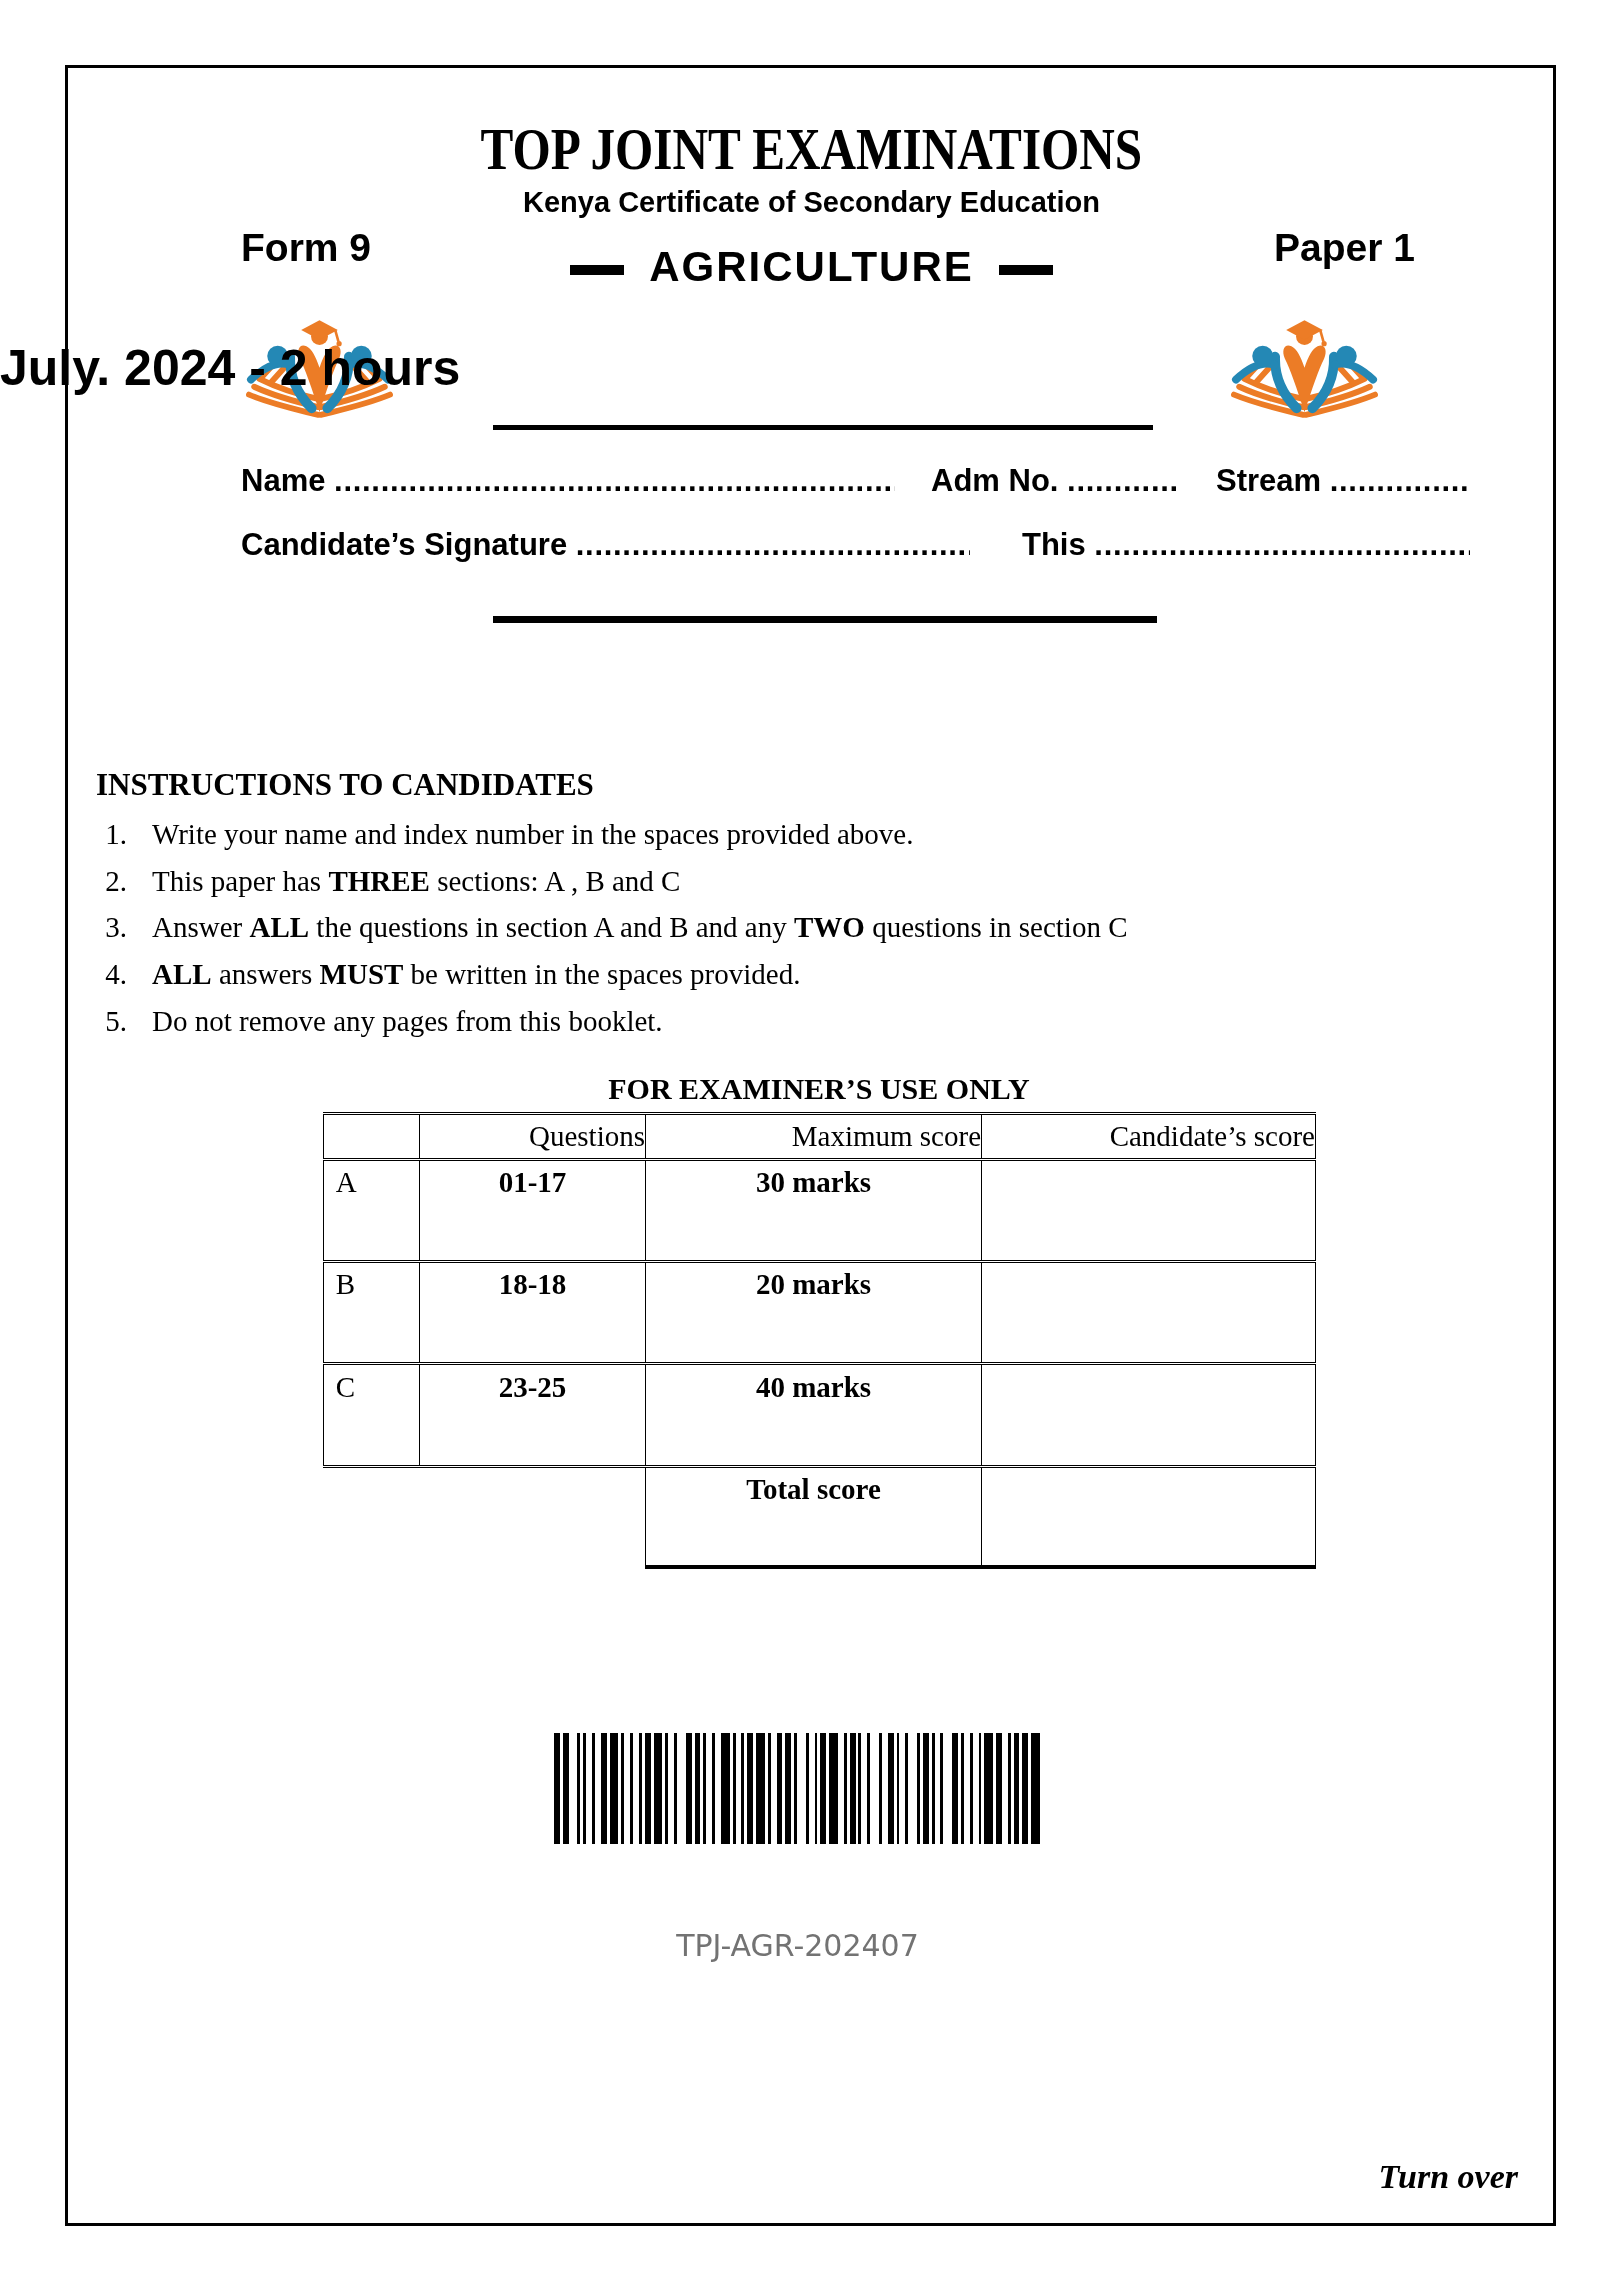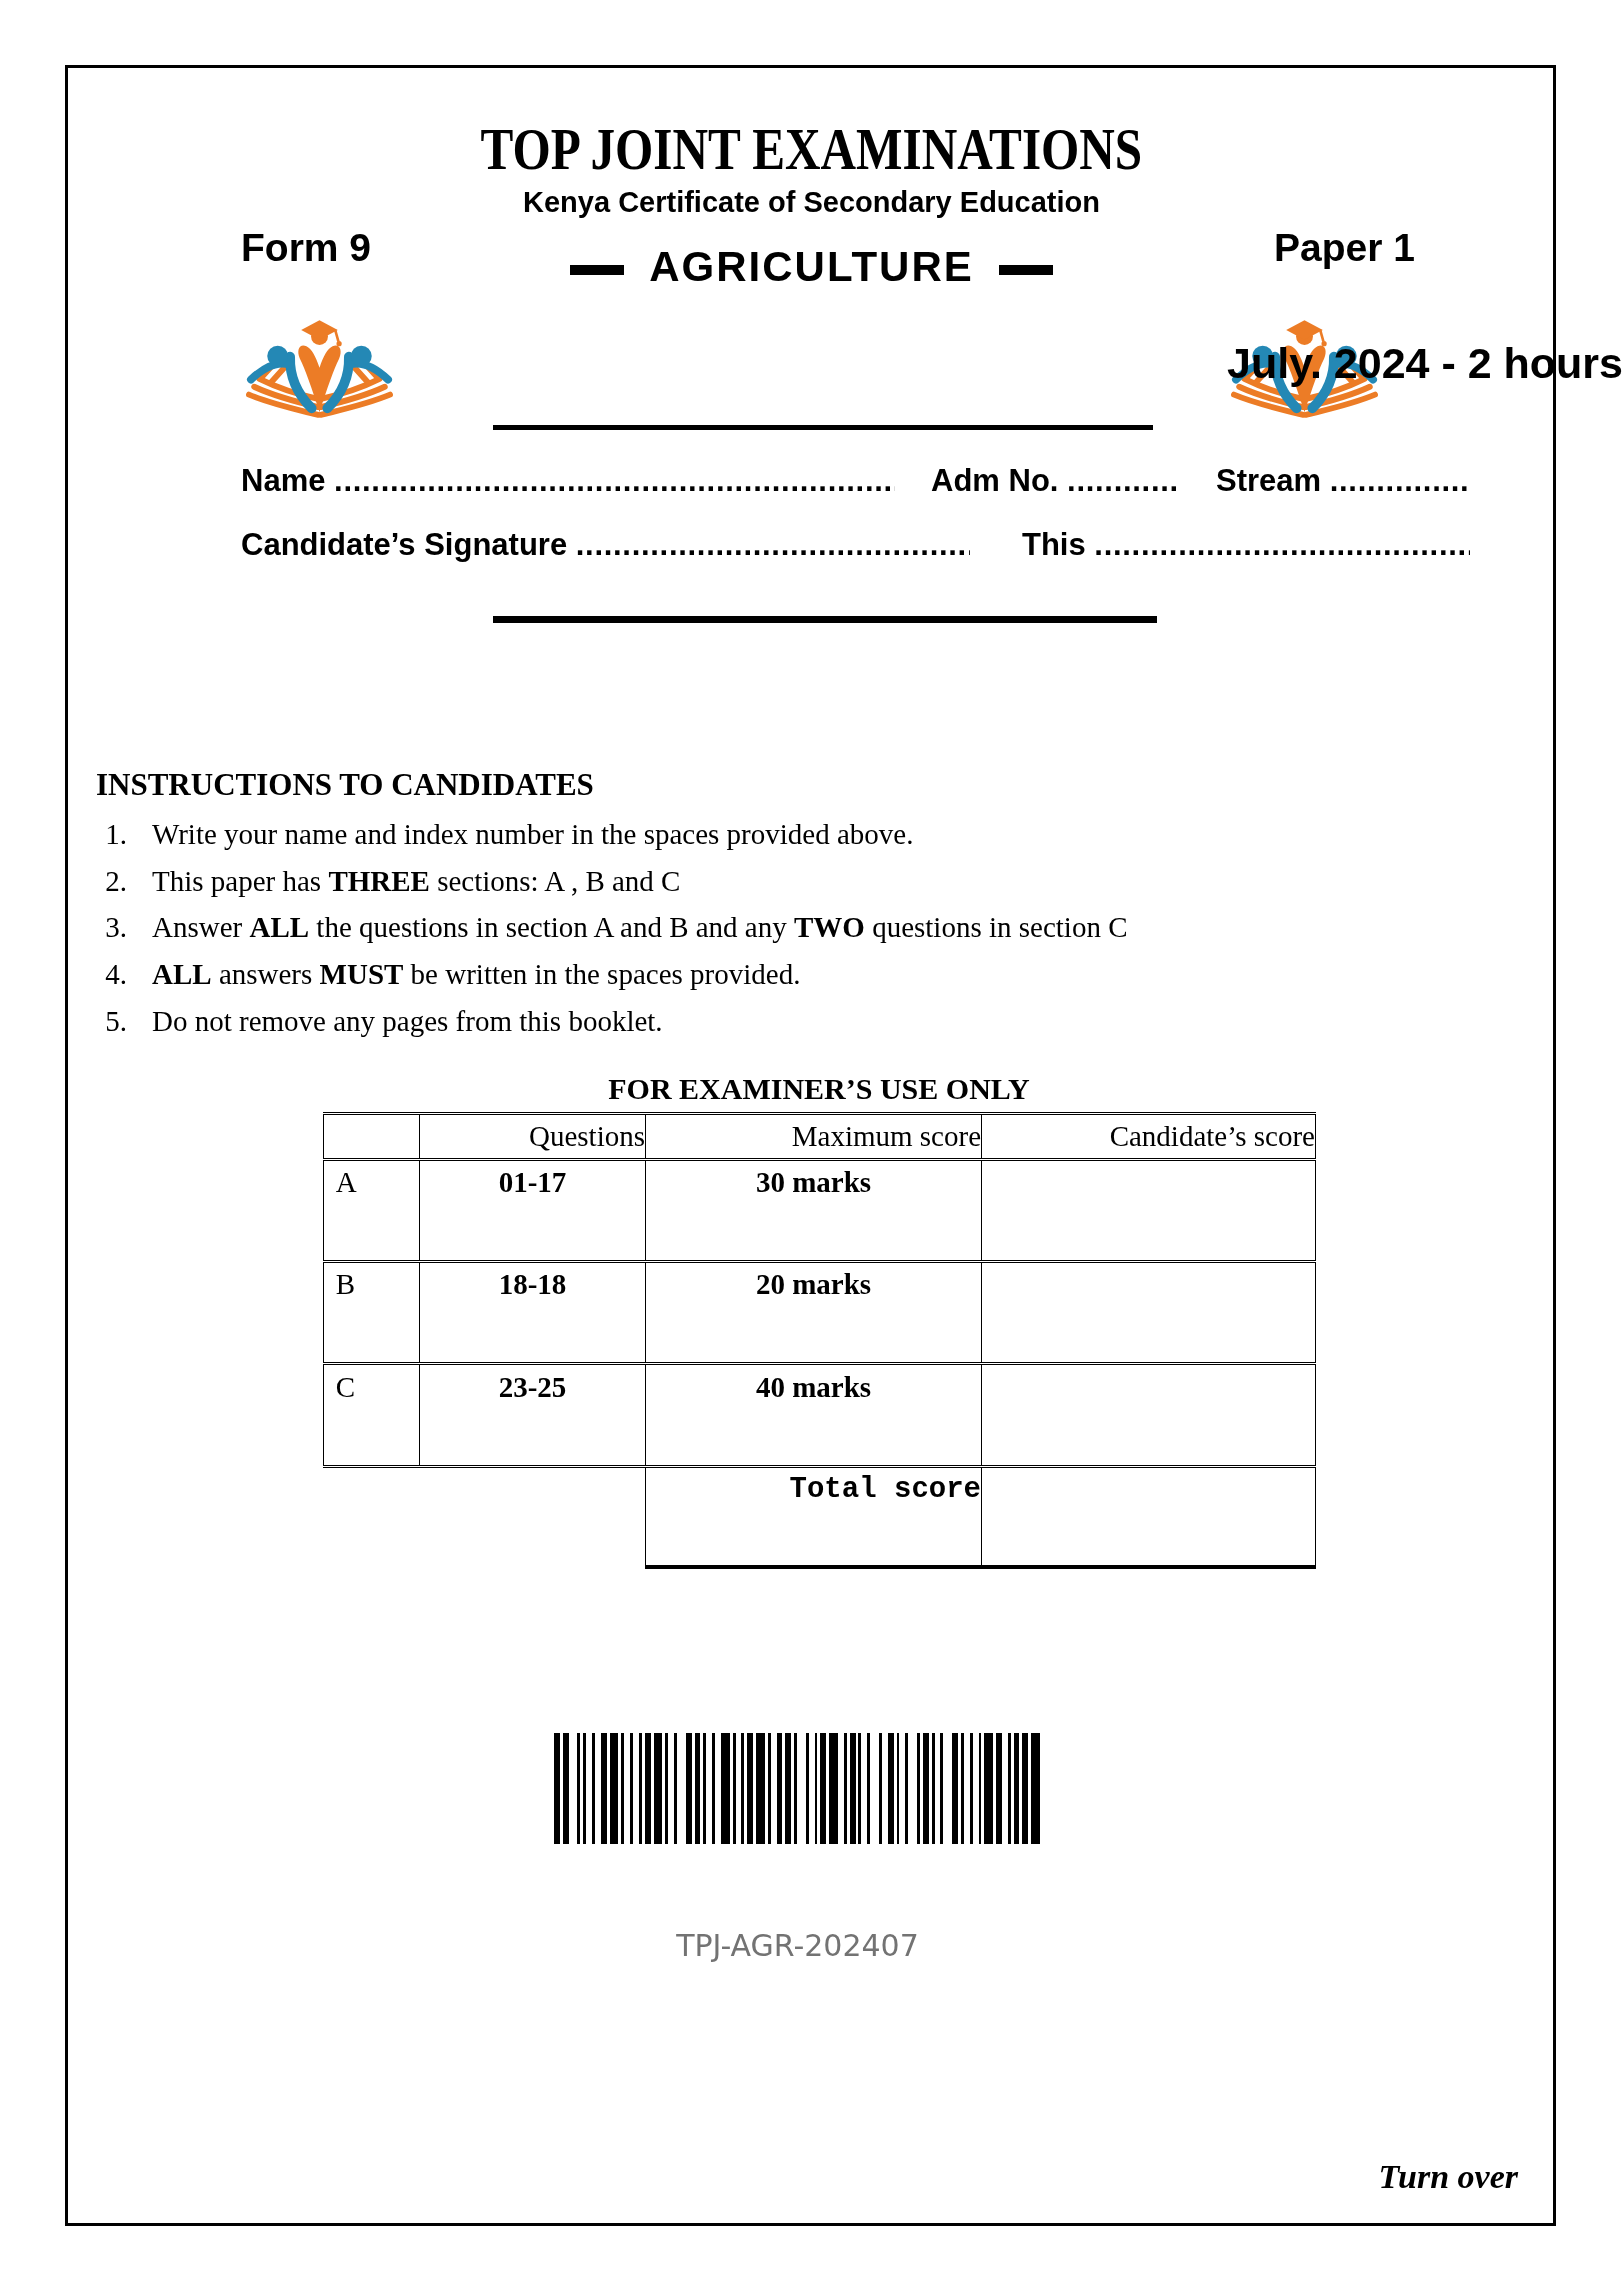--- a/index.html
+++ b/index.html
@@ -18,22 +18,22 @@
   .paper-label{position:absolute;right:208px;top:226px;
                font-family:"Liberation Sans", sans-serif;font-weight:bold;font-size:39px;}
   .subject-row{position:absolute;left:0;right:0;top:243px;display:flex;
                justify-content:center;align-items:center;gap:25px;}
   .subject-row .subject{font-family:"Liberation Sans", sans-serif;font-weight:bold;
                         font-size:42px;letter-spacing:2px;}
   .dash-bar{width:54px;height:9.8px;background:#000;margin-top:6.5px;}
   .logo{position:absolute;width:165px;height:128px;}
   .logo-left{left:237px;top:296px;}
   .logo-right{left:1222px;top:296px;}
-  .date-duration{position:absolute;left:0;right:0;top:339px;text-align:right;
-                 font-family:"Liberation Sans", sans-serif;font-weight:bold;font-size:43px;}
+  .date-duration{position:absolute;left:0;right:0;top:339px;text-align:left;
+                 font-family:"Liberation Sans", sans-serif;font-weight:bold;font-size:50px;}
   .rule-1{position:absolute;left:493px;top:425px;width:660px;height:5.2px;background:#000;}
   .rule-2{position:absolute;left:493px;top:616px;width:664px;height:6.5px;background:#000;}
   .field{position:absolute;font-family:"Liberation Sans", sans-serif;font-weight:bold;
          font-size:31px;white-space:nowrap;overflow:hidden;}
   .field .dots{letter-spacing:0.7px;}
   .f-name{left:241px;top:463px;width:654px;}
   .f-adm{left:931px;top:463px;width:283px;}
   .f-stream{left:1216px;top:463px;width:254px;}
   .f-sig{left:241px;top:527px;width:729px;}
   .f-date{left:1022px;top:527px;width:448px;}
@@ -48,22 +48,22 @@
   .examiner-table{position:absolute;left:323px;top:1112px;border-collapse:collapse;
                   table-layout:fixed;width:992px;font-size:29px;}
   .examiner-table th,.examiner-table td{border-left:1.3px solid #000;border-right:1.3px solid #000;
                   padding:0;overflow:hidden;}
   .examiner-table thead th{border-top:3.9px double #000;border-bottom:3.9px double #000;
                   height:43px;font-weight:normal;text-align:right;vertical-align:middle;}
   .examiner-table tbody td{border-bottom:3.9px double #000;height:94px;vertical-align:top;
                   padding-top:5.2px;text-align:center;}
   .examiner-table tbody td.sec{text-align:left;padding-left:11.8px;font-weight:normal;}
   .examiner-table tbody td.q,.examiner-table tbody td.m{font-weight:bold;}
-  .examiner-table tfoot td{height:92px;vertical-align:top;padding-top:5.2px;text-align:right;
-                  border-bottom:4.6px solid #000;font-family:Liberation Mono, monospace;}
+  .examiner-table tfoot td{height:92px;vertical-align:top;padding-top:5.2px;text-align:center;
+                  border-bottom:4.6px solid #000;}
   .examiner-table tfoot td.ghost{border:none;}
   .examiner-table tfoot td.total{font-weight:bold;}
   
   .barcode{position:absolute;left:554px;top:1733px;width:487px;height:111px;
            display:flex;align-items:stretch;}
   .barcode .bar{height:100%;}
   .barcode .bar.black{background:#000;}
   .barcode-text{position:absolute;left:554px;top:1928px;width:487px;text-align:center;
                 font-family:"DejaVu Sans", sans-serif;font-size:30px;color:#737373;}
   

